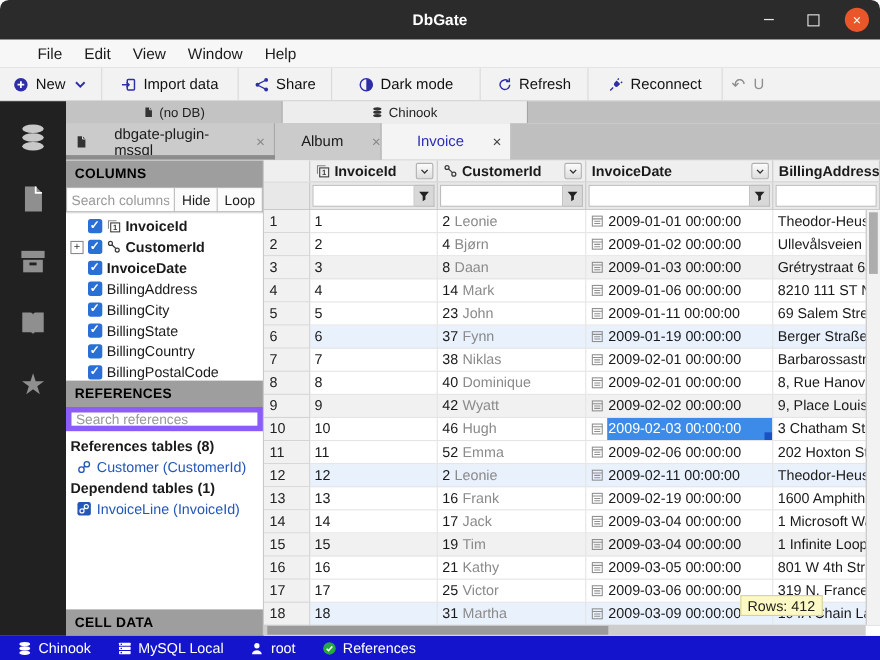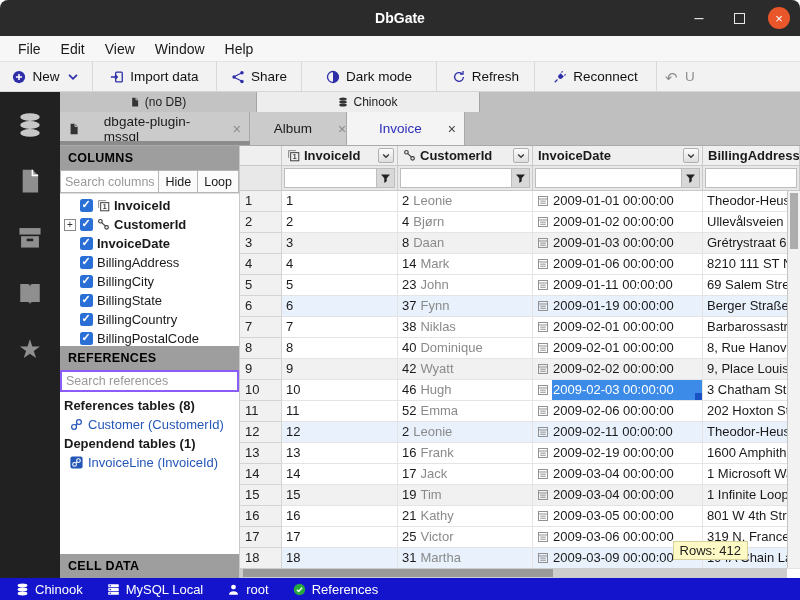--- a/index.html
+++ b/index.html
@@ -16,21 +16,21 @@
   
   .titlebar{height:36px;background:var(--titlebar-bg);border-radius:8px 8px 0 0;display:flex;align-items:center;position:relative;flex:0 0 36px;}
   .title{flex:1;text-align:center;color:#fff;font-weight:bold;font-size:14px;}
   .win-controls{position:absolute;right:10px;top:0;height:36px;display:flex;align-items:center;gap:18px;}
   .wc{width:22px;height:22px;display:flex;align-items:center;justify-content:center;color:#e8e8e8;font-size:14px;}
   .wc.min{font-size:16px;}
   .wc.max span{width:11px;height:11px;border:1.2px solid #e8e8e8;display:block;}
   .wc.close{background:var(--close-button);border-radius:50%;color:#fff;font-size:13px;}
 
   
-  .menubar{height:26px;background:#f7f7f7;display:flex;align-items:center;padding-left:10px;gap:4px;border-bottom:1px solid #e2e2e2;flex:0 0 26px;font-size:14px;}
+  .menubar{height:26px;background:#f7f7f7;display:flex;align-items:center;padding-left:26px;gap:4px;border-bottom:1px solid #e2e2e2;flex:0 0 26px;font-size:14px;}
   .menu-item{padding:2px 8px;}
 
   
   .toolbar{height:30px;background:#f2f2f2;display:flex;flex:0 0 30px;border-bottom:1px solid #d5d5d5;}
   .tbtn{display:flex;align-items:center;justify-content:center;gap:6px;border-right:1px solid #d9d9d9;font-size:13.5px;color:#111;overflow:hidden;white-space:nowrap;}
   .tbtn .ic{width:14px;height:14px;color:var(--accent-blue);flex:0 0 14px;}
   .tbtn.disabled{color:#909090;justify-content:flex-start;padding-left:8px;border-right:none;}
   .tbtn.disabled .ic{color:#909090;}
   .ic{display:inline-block;line-height:1;}
   .ic svg{width:100%;height:100%;display:block;}
@@ -80,21 +80,21 @@
   .mini-btn{flex:0 0 auto;padding:0 6px;font-size:12.5px;background:#fbfbfb;border:1px solid #b5b5b5;border-left:none;display:flex;align-items:center;text-align:center;}
   .col-list{flex:0 0 152px;overflow:hidden;padding-top:2px;}
   .colrow{height:19px;display:flex;align-items:center;gap:4px;padding-left:4px;}
   .expander{width:12px;flex:0 0 12px;height:12px;font-size:10px;line-height:10px;text-align:center;color:#333;}
   .expander.has{border:1px solid #8a8a8a;background:#fff;}
   .cb{width:13px;height:13px;flex:0 0 13px;background:var(--checkbox-blue);border-radius:2.5px;position:relative;}
   .cb::after{content:"✓";position:absolute;left:1.5px;top:-1px;color:#fff;font-size:11px;font-weight:bold;}
   .colic{width:13px;height:13px;color:#3a3a3a;flex:0 0 13px;}
   .colname{font-size:13px;white-space:nowrap;}
   .colname.b{font-weight:bold;}
-  .ref-search{margin:0 8px 2px 0;display:block;width:100%;flex:0 0 22px;height:22px;border:2px solid #8b5cf6;font-size:12.5px;padding:1px 4px;font-family:"Liberation Sans",sans-serif;}
+  .ref-search{margin:0 8px 2px 0;display:block;width:100%;flex:0 0 22px;height:22px;border:5px solid #8b5cf6;font-size:12.5px;padding:1px 4px;font-family:"Liberation Sans",sans-serif;}
   .ref-search::placeholder{color:#999;}
   .refbox{padding:2px 0 0 2px;}
   .reftitle{font-weight:bold;font-size:13px;padding:2px 0 2px 2px;white-space:nowrap;}
   .reflink{display:flex;align-items:center;gap:5px;color:var(--link-blue);padding:2px 0 2px 8px;white-space:nowrap;}
   .refic{width:13px;height:13px;flex:0 0 13px;}
   .cell-data-header{margin-top:auto;}
 
   
   .grid{flex:1;min-width:0;position:relative;background:#fff;display:flex;flex-direction:column;}
   .grid-header{height:20px;flex:0 0 20px;display:flex;background:#efefef;border-bottom:1px solid #c9c9c9;}

